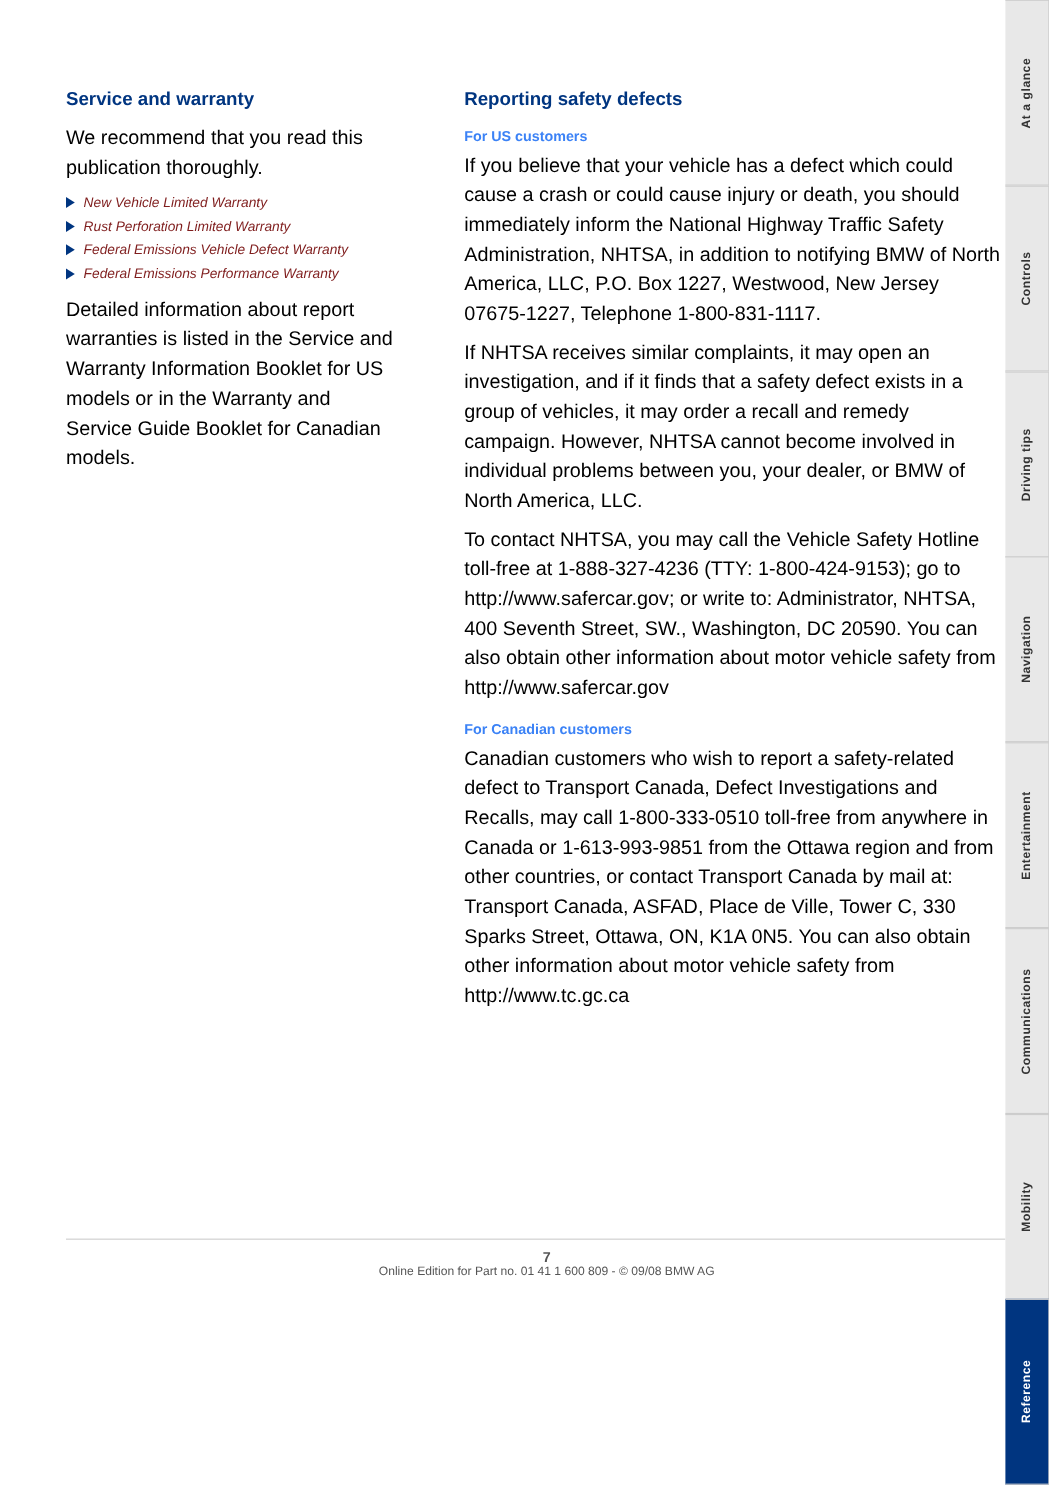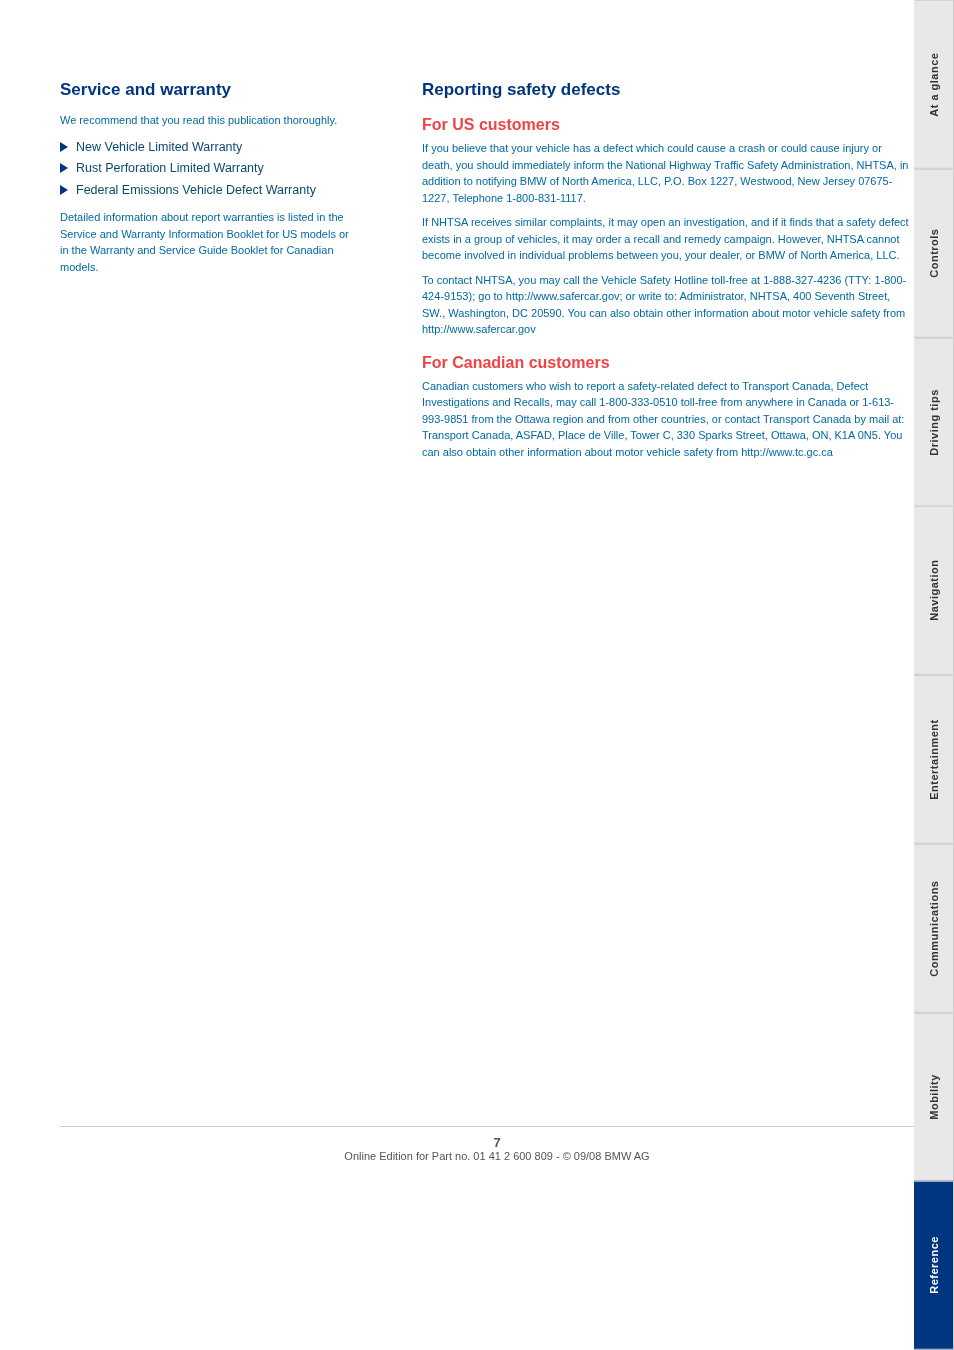--- a/index.html
+++ b/index.html
@@ -46,46 +46,47 @@
 
     .section-title {
       font-size: 17px;
       font-weight: bold;
       color: #003580;
       margin-bottom: 12px;
       border-bottom: none;
     }
 
     .subsection-title {
-      font-size: 16px;
-      font-weight: bold;
-      color: #ef4444;
+      font-size: 13px;
+      font-weight: bold;
+      color: #3b82f6;
       margin-bottom: 6px;
       margin-top: 16px;
     }
 
     .body-text {
-      font-size: 11px;
+      font-size: 18px;
       line-height: 1.5;
-      color: #0369a1;
+      color: #000000;
       margin-bottom: 8px;
     }
 
     .bullet-list {
       list-style: none;
       margin: 10px 0;
     }
 
     .bullet-list li {
       display: flex;
       align-items: flex-start;
       margin-bottom: 4px;
       font-size: 12.5px;
       line-height: 1.4;
-      color: #0c4a6e;
+      color: #7f1d1d;
+      font-style: italic;
     }
 
     .bullet-icon {
       display: inline-block;
       width: 0;
       height: 0;
       border-top: 5px solid transparent;
       border-bottom: 5px solid transparent;
       border-left: 8px solid #003580;
       margin-right: 8px;
@@ -166,20 +167,24 @@
               <span>New Vehicle Limited Warranty</span>
             </li>
             <li>
               <span class="bullet-icon"></span>
               <span>Rust Perforation Limited Warranty</span>
             </li>
             <li>
               <span class="bullet-icon"></span>
               <span>Federal Emissions Vehicle Defect Warranty</span>
             </li>
+            <li>
+              <span class="bullet-icon"></span>
+              <span>Federal Emissions Performance Warranty</span>
+            </li>
           </ul>
 
         <p class="body-text">Detailed information about report warranties is listed in the Service and Warranty Information Booklet for US models or in the Warranty and Service Guide Booklet for Canadian models.</p>
       </div>
 
       <div class="right-column">
         <h2 class="section-title">Reporting safety defects</h2>
 
         <h3 class="subsection-title">For US customers</h3>
         <p class="body-text">If you believe that your vehicle has a defect which could cause a crash or could cause injury or death, you should immediately inform the National Highway Traffic Safety Administration, NHTSA, in addition to notifying BMW of North America, LLC, P.O. Box 1227, Westwood, New Jersey 07675-1227, Telephone 1-800-831-1117.</p>
@@ -187,21 +192,21 @@
         <p class="body-text">To contact NHTSA, you may call the Vehicle Safety Hotline toll-free at 1-888-327-4236 (TTY: 1-800-424-9153); go to http://www.safercar.gov; or write to: Administrator, NHTSA, 400 Seventh Street, SW., Washington, DC 20590. You can also obtain other information about motor vehicle safety from http://www.safercar.gov</p>
 
         <h3 class="subsection-title">For Canadian customers</h3>
         <p class="body-text">Canadian customers who wish to report a safety-related defect to Transport Canada, Defect Investigations and Recalls, may call 1-800-333-0510 toll-free from anywhere in Canada or 1-613-993-9851 from the Ottawa region and from other countries, or contact Transport Canada by mail at: Transport Canada, ASFAD, Place de Ville, Tower C, 330 Sparks Street, Ottawa, ON, K1A 0N5. You can also obtain other information about motor vehicle safety from http://www.tc.gc.ca</p>
       </div>
 
     </div>
 
     <div class="page-footer">
       <span class="page-number">7</span><br>
-      <span>Online Edition for Part no. 01 41 2 600 809 - © 09/08 BMW AG</span>
+      <span>Online Edition for Part no. 01 41 1 600 809 - © 09/08 BMW AG</span>
     </div>
 
   </div>
 
   <div class="sidebar-tabs">
   <div class="tab-item">At a glance</div>
       <div class="tab-item">Controls</div>
       <div class="tab-item">Driving tips</div>
       <div class="tab-item">Navigation</div>
       <div class="tab-item">Entertainment</div>

